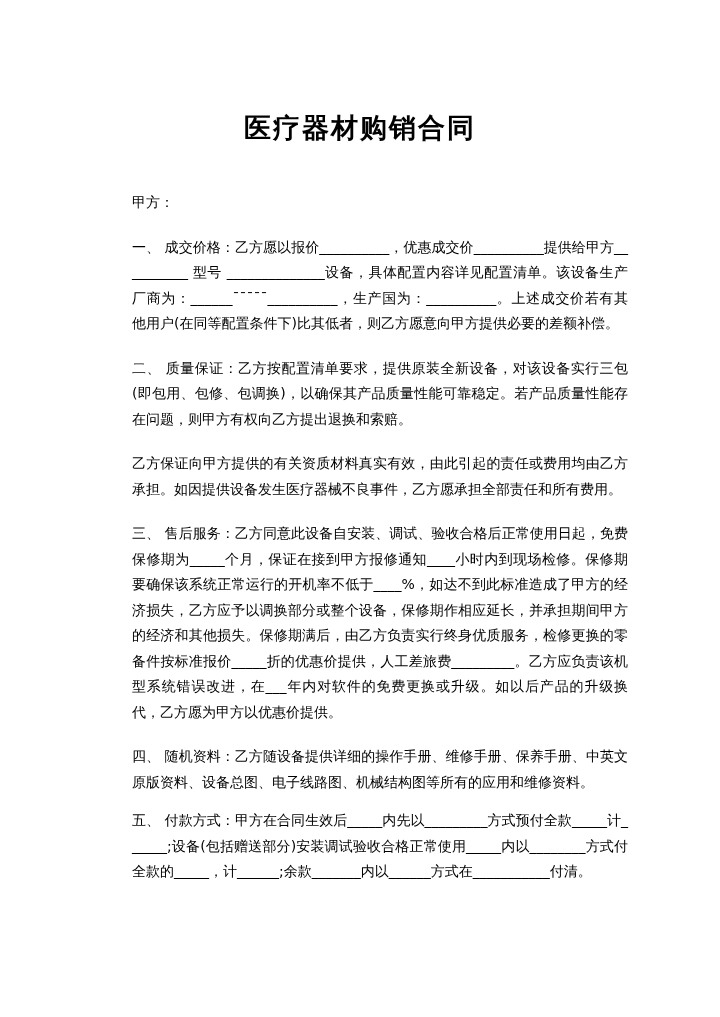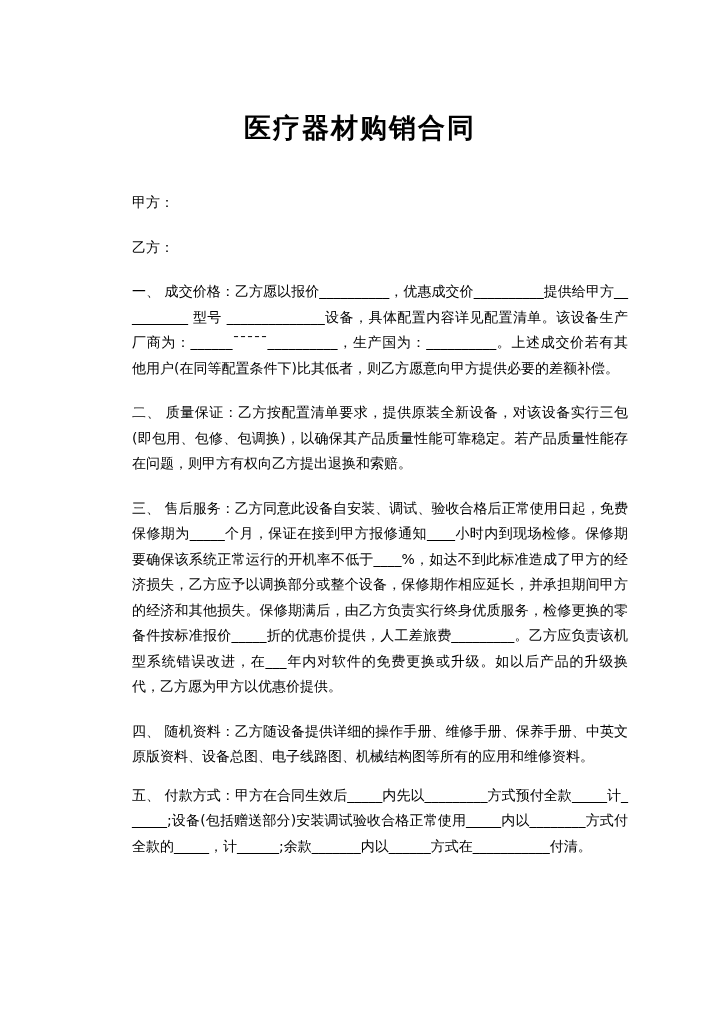--- a/index.html
+++ b/index.html
@@ -56,27 +56,27 @@
 <body>
 
 <div class="page">
 
   <h1 class="doc-title">医疗器材购销合同</h1>
 
   <div class="body-wrap">
 
     <p class="para gap-md">甲方：</p>
 
-    <p class="para gap-md">乙方：</p>
 
 
     <p class="para gap-md">一、 成交价格：乙方愿以报价__________，优惠成交价__________提供给甲方__________ 型号 ______________设备，具体配置内容详见配置清单。该设备生产厂商为：______ˉˉˉˉˉ__________，生产国为：__________。上述成交价若有其他用户(在同等配置条件下)比其低者，则乙方愿意向甲方提供必要的差额补偿。</p>
 
     <p class="para gap-md">二、 质量保证：乙方按配置清单要求，提供原装全新设备，对该设备实行三包(即包用、包修、包调换)，以确保其产品质量性能可靠稳定。若产品质量性能存在问题，则甲方有权向乙方提出退换和索赔。</p>
 
+    <p class="para gap-md">乙方保证向甲方提供的有关资质材料真实有效，由此引起的责任或费用均由乙方承担。如因提供设备发生医疗器械不良事件，乙方愿承担全部责任和所有费用。</p>
 
     <p class="para gap-md">三、 售后服务：乙方同意此设备自安装、调试、验收合格后正常使用日起，免费保修期为_____个月，保证在接到甲方报修通知____小时内到现场检修。保修期要确保该系统正常运行的开机率不低于____%，如达不到此标准造成了甲方的经济损失，乙方应予以调换部分或整个设备，保修期作相应延长，并承担期间甲方的经济和其他损失。保修期满后，由乙方负责实行终身优质服务，检修更换的零备件按标准报价_____折的优惠价提供，人工差旅费_________。乙方应负责该机型系统错误改进，在___年内对软件的免费更换或升级。如以后产品的升级换代，乙方愿为甲方以优惠价提供。</p>
 
     <p class="para gap-sm">四、 随机资料：乙方随设备提供详细的操作手册、维修手册、保养手册、中英文原版资料、设备总图、电子线路图、机械结构图等所有的应用和维修资料。</p>
 
     <p class="para">五、 付款方式：甲方在合同生效后_____内先以_________方式预付全款_____计______;设备(包括赠送部分)安装调试验收合格正常使用_____内以________方式付全款的_____，计______;余款_______内以______方式在___________付清。</p>
 
   </div>
 
 </div>

